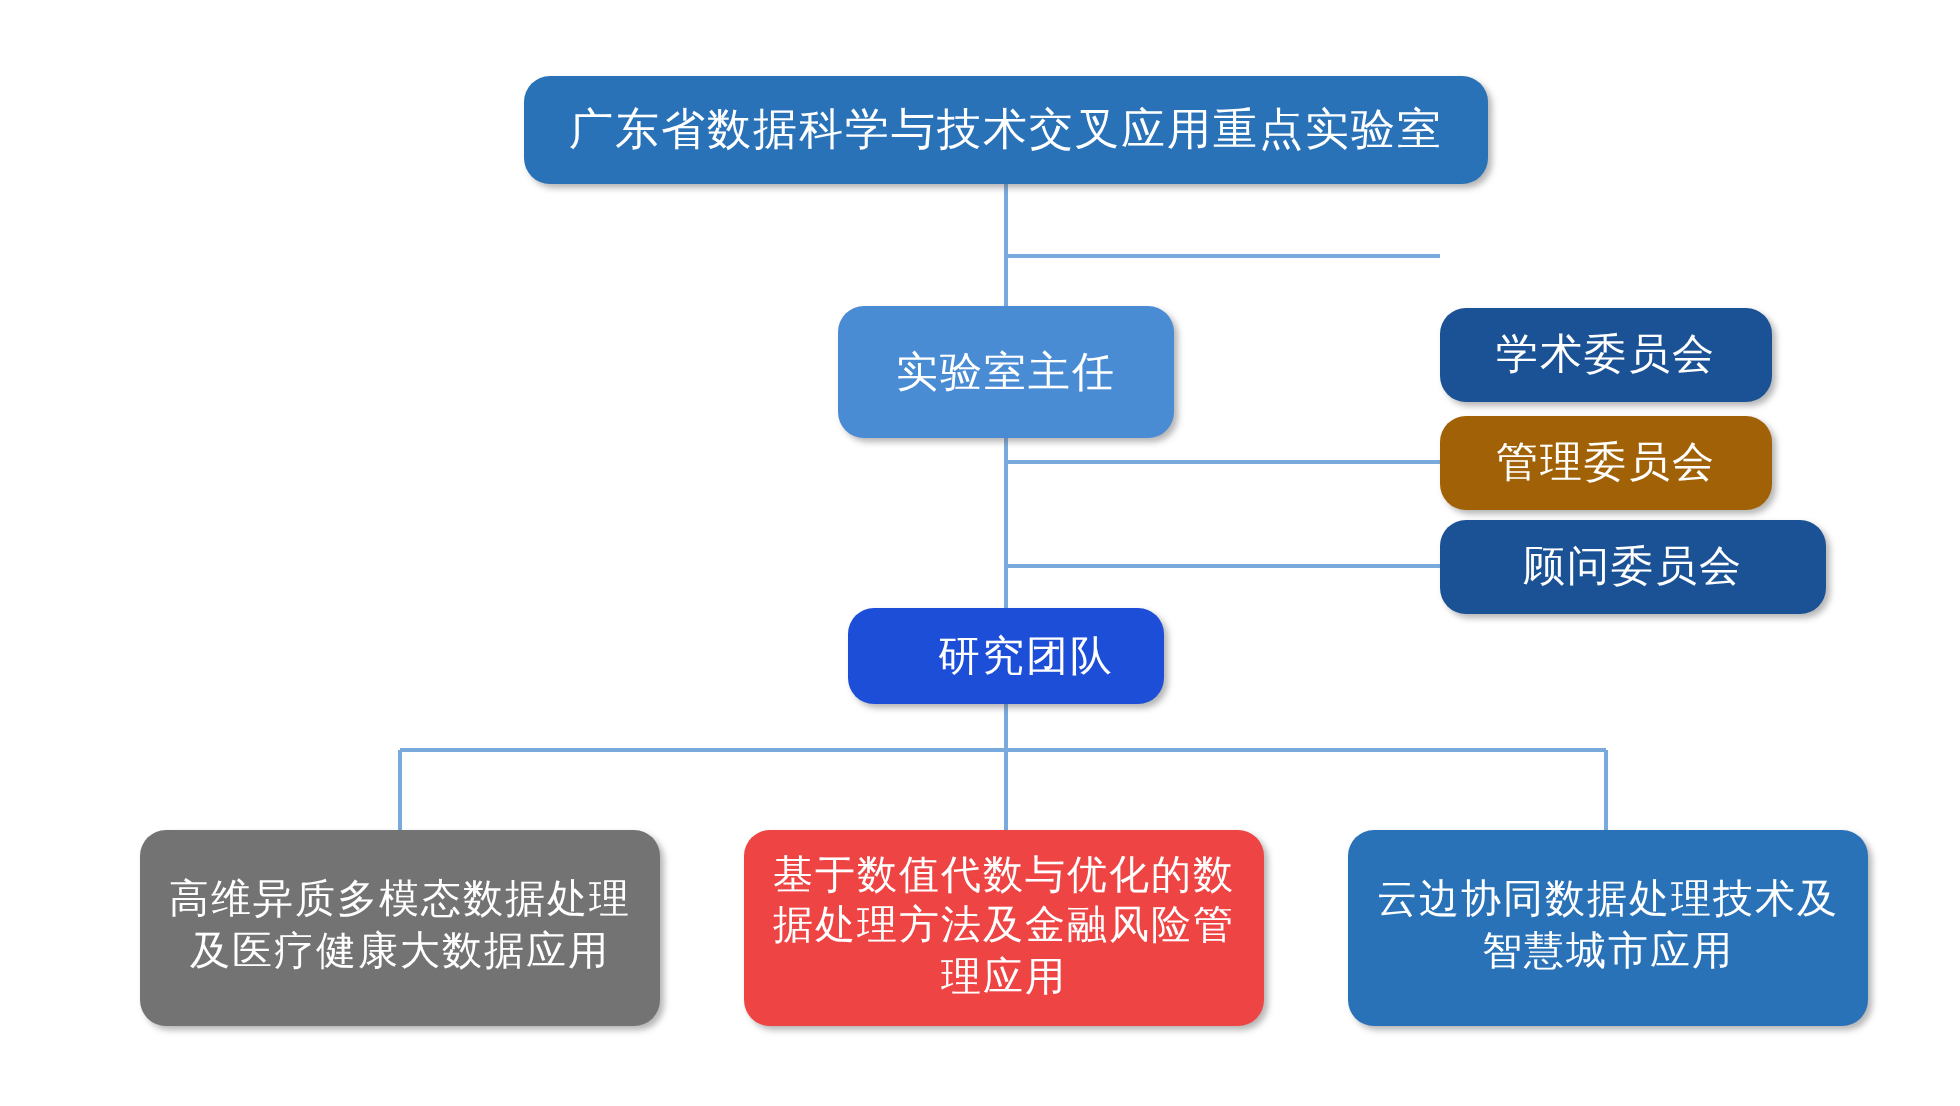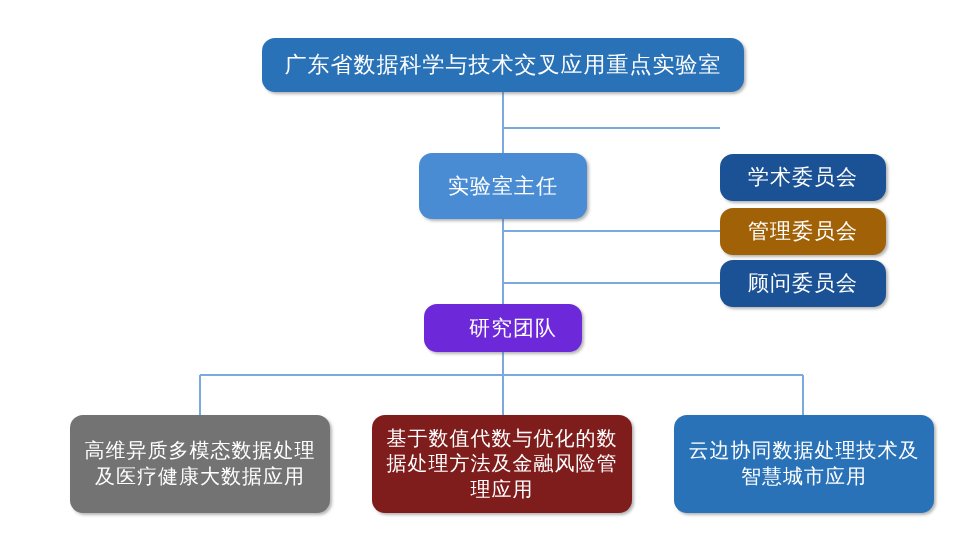--- a/index.html
+++ b/index.html
@@ -66,21 +66,21 @@
     font-size: 21px;
     margin-top: 40px;
   }
   #node-management {
     left: 720px; top: 208px;
     width: 166px; height: 47px;
     font-size: 21px;
   }
   #node-advisory {
     left: 720px; top: 260px;
-    width: 166px; height: 47px;
+    width: 193px; height: 47px;
     font-size: 21px;
   }
   #node-team {
     left: 424px; top: 304px;
     width: 158px; height: 48px;
     font-size: 21px;
   }
   #node-dir1 {
     left: 70px; top: 415px;
     width: 260px; height: 98px;
@@ -133,29 +133,29 @@
   </div>
 
   <div class="node" id="node-management" style="background:#a16207;">
     <span class="node-text">管理委员会</span>
   </div>
 
   <div class="node" id="node-advisory" style="background:#1b5295;">
     <span class="node-text">顾问委员会</span>
   </div>
 
-  <div class="node" id="node-team" style="background:#6d28d9;padding-left:20px;">
+  <div class="node" id="node-team" style="background:#1d4ed8;padding-left:20px;">
     <span class="node-text">研究团队</span>
   </div>
 
   <div class="node" id="node-dir1" style="background:#737373;">
     <span class="node-text">高维异质多模态数据处理及医疗健康大数据应用</span>
   </div>
 
-  <div class="node" id="node-dir2" style="background:#7f1d1d;">
+  <div class="node" id="node-dir2" style="background:#ef4444;">
     <span class="node-text">基于数值代数与优化的数据处理方法及金融风险管理应用</span>
   </div>
 
   <div class="node" id="node-dir3" style="background:#2a72b8;text-align:center;">
     <span class="node-text">云边协同数据处理技术及智慧城市应用</span>
   </div>
 
 </div>
 
 </body></html>

